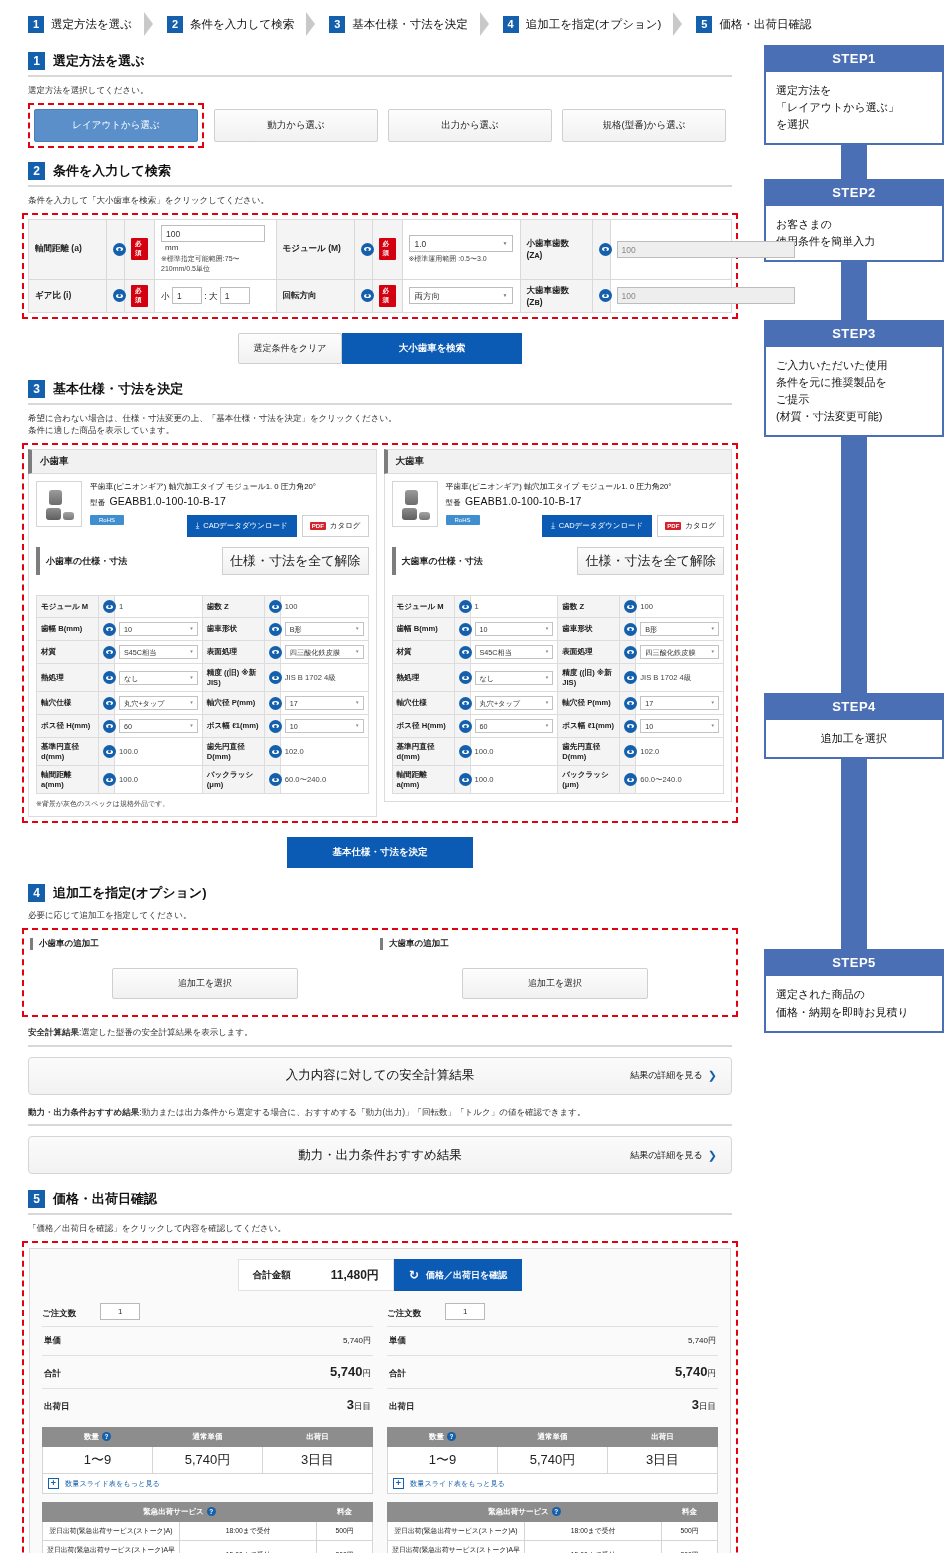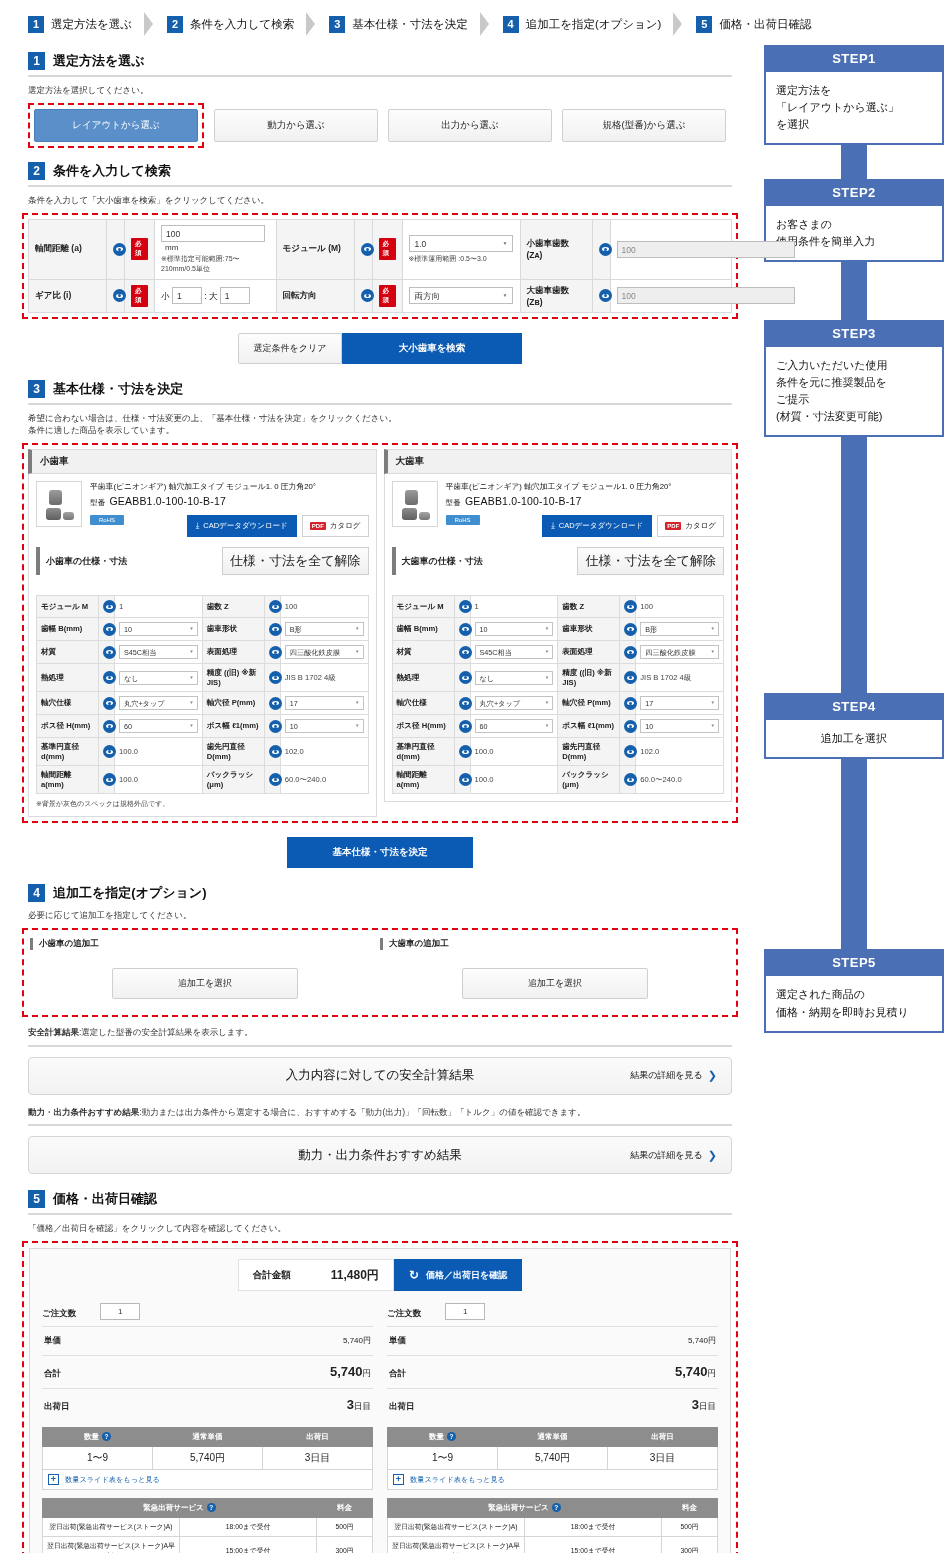--- a/index.html
+++ b/index.html
@@ -213,21 +213,21 @@
   .p-line .pv { font-size: 8px; color: #222; }
   .p-line.big .pv { font-size: 13px; font-weight: bold; }
   .p-line.big .pv .u { font-size: 8.5px; font-weight: normal; }
   .p-line.ship .pv { font-size: 13px; font-weight: bold; }
   .p-line.ship .pv .u { font-size: 8.5px; font-weight: normal; }
   .mini-tbl { width: 100%; border-collapse: collapse; margin-top: 6px; table-layout: fixed; }
   .mini-tbl th {
     background: #8d8d8d; color: #fff; font-size: 7.5px; font-weight: bold;
     padding: 4px 2px; border: 1px solid #8d8d8d;
   }
-  .mini-tbl td { border: 1px solid #d5d5d5; font-size: 10px; padding: 4px 3px; text-align: center; background: #fff; }
+  .mini-tbl td { border: 1px solid #d5d5d5; font-size: 13px; padding: 4px 3px; text-align: center; background: #fff; }
   .qm {
     display: inline-block; width: 9px; height: 9px; border-radius: 50%; background: #1560ac;
     color: #fff; font-size: 6.5px; line-height: 9px; text-align: center; margin-left: 3px; font-weight: bold;
   }
   .more-row { border: 1px solid #d5d5d5; border-top: none; background: #fff; padding: 4px 5px; display: flex; align-items: center; gap: 6px; }
   .plus-ic {
     width: 11px; height: 11px; border: 1px solid #1560ac; color: #1560ac;
     font-size: 9px; line-height: 9px; text-align: center; font-weight: bold;
   }
   .more-txt { font-size: 7.2px; color: #1560ac; }

